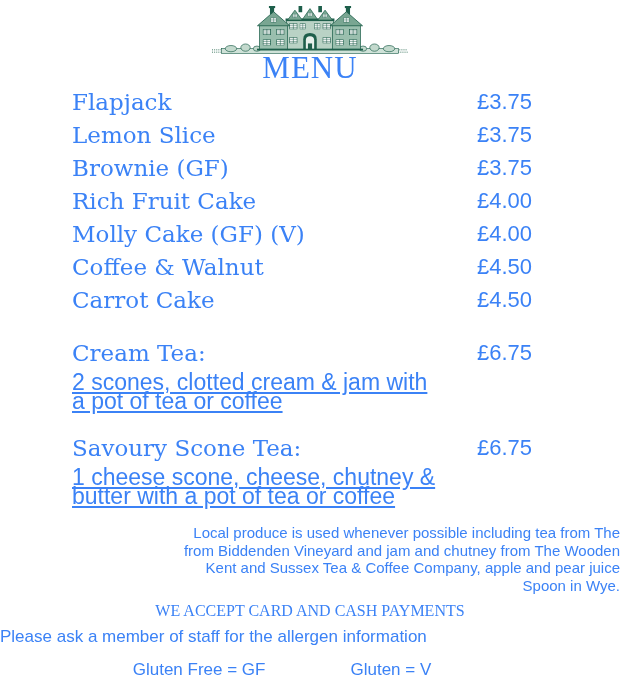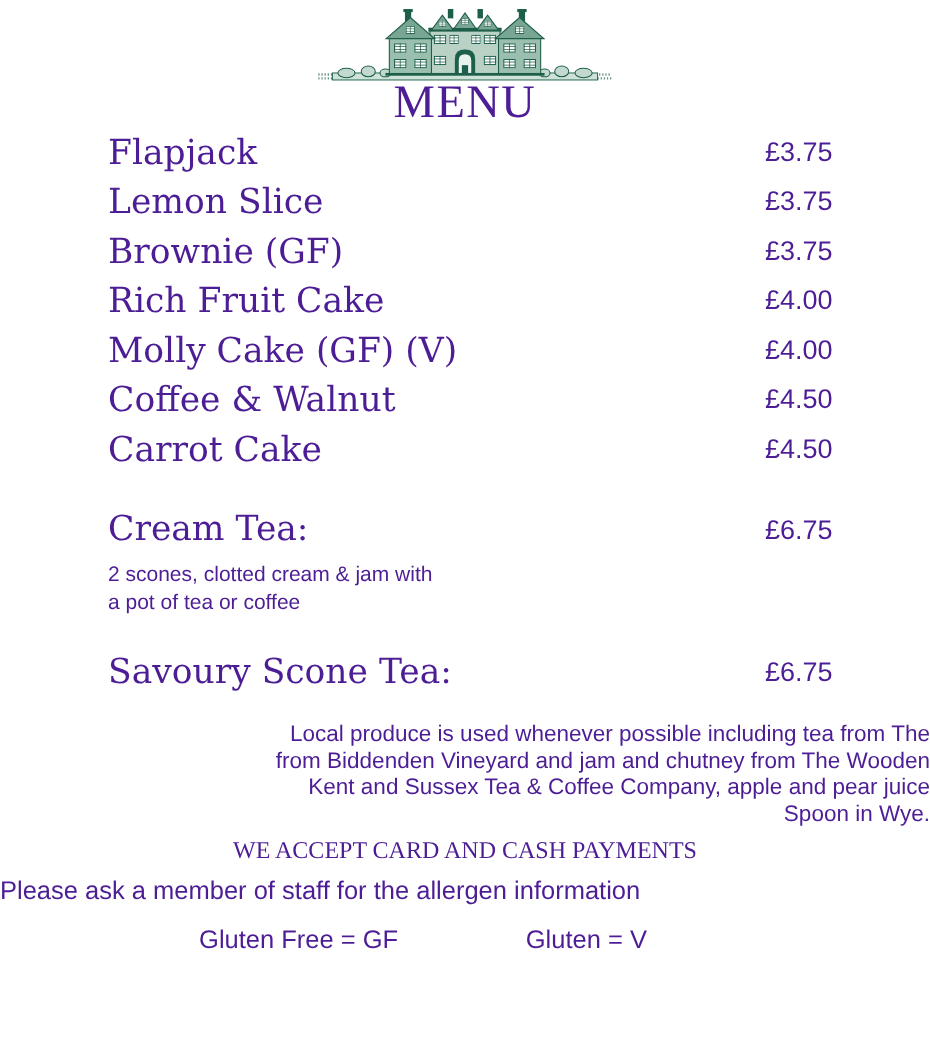--- a/index.html
+++ b/index.html
@@ -1,45 +1,45 @@
 <!DOCTYPE html>
 <html><head>
 <meta charset="utf-8">
 <style>
   * { margin:0; padding:0; box-sizing:border-box; }
   html,body { background:#ffffff; }
   .page {
     position:relative;
     width:620px; height:700px;
     background:#ffffff;
-    color:#4c1d95;
+    color:#3b82f6;
     overflow:hidden;
     font-family:"Liberation Sans", sans-serif;
   }
   .logo-wrap { height:56px; padding-top:6px; text-align:center; }
   .menu-title {
     font-family:"Liberation Serif", serif;
     font-size:31px; line-height:1; letter-spacing:1px;
     text-align:center; margin-top:-4px;
   }
   .items { margin:2px 65px 0 72px; }
   .item-row { display:flex; justify-content:space-between; align-items:center; height:33px; }
   .item-name {
     font-family:"DejaVu Serif", serif;
     font-size:23px; white-space:nowrap;
   }
   .item-price {
     font-family:"Liberation Sans", sans-serif;
-    font-size:18px; width:78px; text-align:right; white-space:nowrap;
+    font-size:22px; width:78px; text-align:left; white-space:nowrap;
   }
   .special { margin:0 65px 0 72px; }
   .special-1 { margin-top:22px; }
   .special-2 { margin-top:22px; }
   .special-head { display:flex; justify-content:space-between; align-items:center; height:30px; }
-  .special-desc { font-size:14px; line-height:19px; margin-top:5px; }
+  .special-desc { font-size:23px; line-height:19px; margin-top:5px;text-decoration:underline; }
   .note {
     margin-top:18px; text-align:right;
     font-size:15px; line-height:17.5px;
   }
   .payments {
     margin-top:8px; text-align:center;
     font-family:"Liberation Serif", serif;
     font-size:16px; line-height:1.15;
   }
   .allergen { margin-top:7px; font-size:17px; }
@@ -176,20 +176,24 @@
       <div>2 scones, clotted cream &amp; jam with</div>
       <div>a pot of tea or coffee</div>
     </div>
   </div>
 
   <div class="special special-2">
     <div class="special-head">
       <span class="item-name">Savoury Scone Tea:</span>
       <span class="item-price">£6.75</span>
     </div>
+    <div class="special-desc">
+      <div>1 cheese scone, cheese, chutney &amp;</div>
+      <div>butter with a pot of tea or coffee</div>
+    </div>
   </div>
 
   <div class="note">
     <div>Local produce is used whenever possible including tea from The</div>
     <div>from Biddenden Vineyard and jam and chutney from The Wooden</div>
     <div>Kent and Sussex Tea &amp; Coffee Company, apple and pear juice</div>
     <div>Spoon in Wye.</div>
   </div>
 
   <div class="payments">WE ACCEPT CARD AND CASH PAYMENTS</div>

